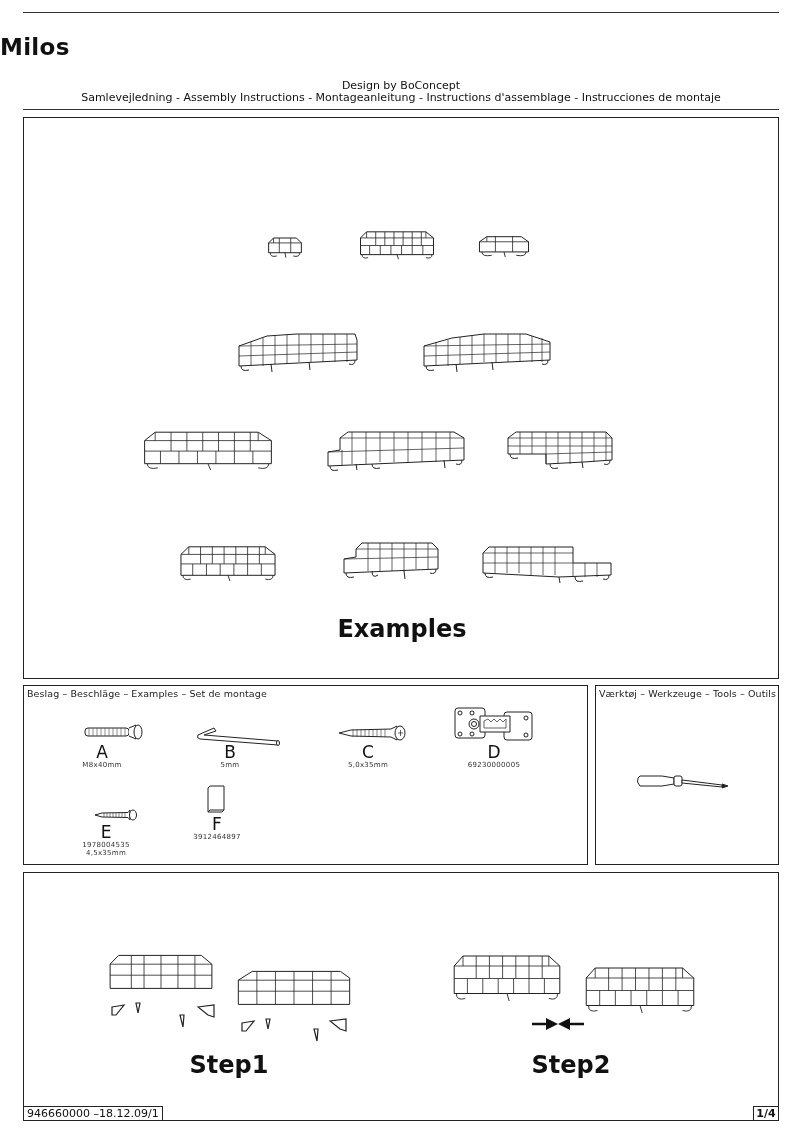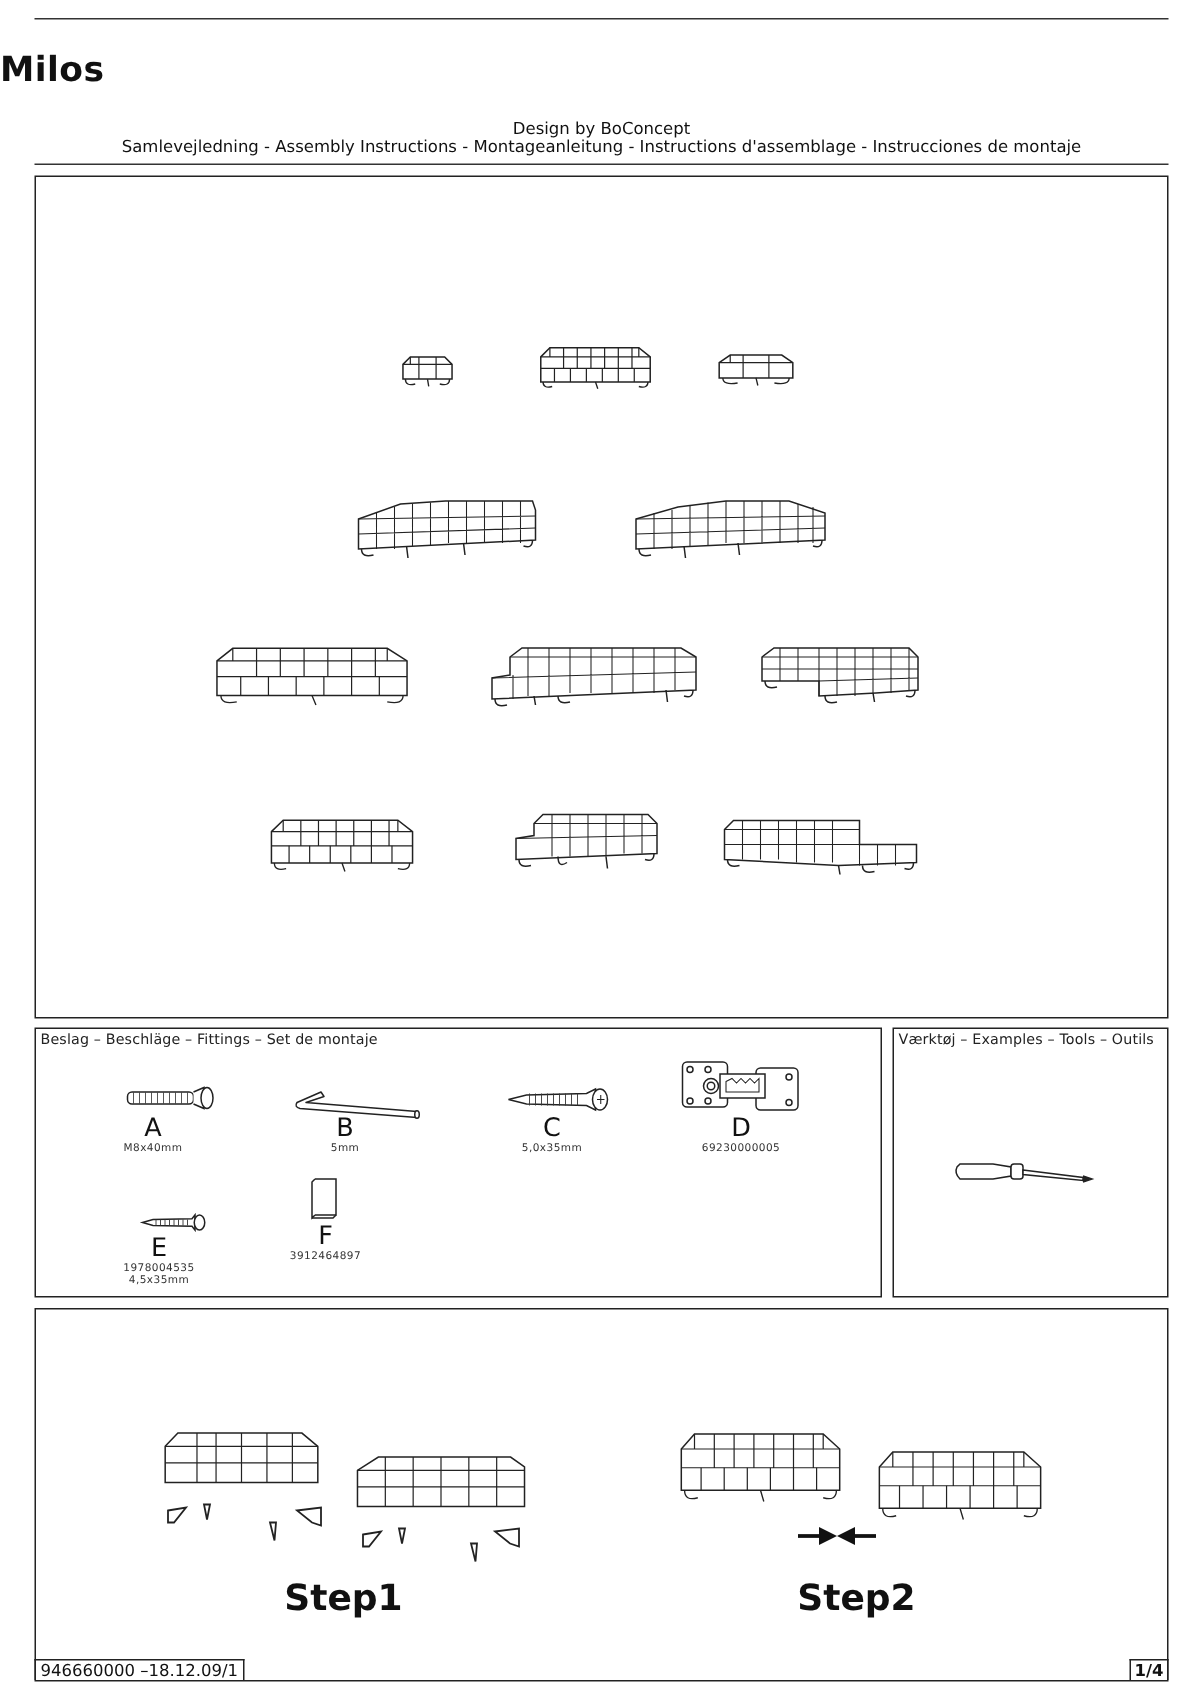--- a/index.html
+++ b/index.html
@@ -89,24 +89,25 @@
     <path d="M14 8 L20 2 L90 2 L96 8 L96 28 L2 32 L2 18 L14 16 Z" fill="#fff" stroke="#222"></path>
     <path d="M2 18 L96 16 M14 8 L96 8 M26 2 L26 30 M38 2 L38 30 M50 2 L50 30 M62 2 L62 30 M74 2 L74 28 M86 2 L86 28" stroke="#222" stroke-width="0.7" fill="none"></path>
     <path d="M4 32 Q4 38 12 36 M30 30 Q30 38 36 34 M62 30 L63 38 M94 28 Q94 34 88 32" fill="none" stroke="#222"></path>
   </svg>
   <svg style="left:457px;top:425px;" width="132" height="40" viewBox="0 0 132 40">
     <path d="M2 10 L8 4 L92 4 L92 20 L130 20 L130 32 L78 34 L2 30 Z" fill="#fff" stroke="#222"></path>
     <path d="M2 10 L92 10 M2 20 L92 20 M14 4 L14 30 M26 4 L26 30 M38 4 L38 30 M50 4 L50 32 M62 4 L62 32 M74 4 L74 32 M92 20 L92 34 M104 20 L104 34 M116 20 L116 34" stroke="#222" stroke-width="0.7" fill="none"></path>
     <path d="M4 30 Q4 36 12 34 M78 34 L79 40 M94 34 Q94 40 102 38 M128 32 Q128 38 122 36" fill="none" stroke="#222"></path>
   </svg>
 
+  <div class="big" style="left:0;top:497px;width:756px;">Examples</div>
 </div>
 
 <div class="box" style="left:23px;top:685px;width:565px;height:180px;">
-  <div class="hdr">Beslag  –  Beschläge  –  Fittings  –  Set de montaje</div>
+  <div class="hdr">Beslag  –  Beschläge  –  Examples  –  Set de montage</div>
 
   <svg style="left:60px;top:38px;" width="60" height="16" viewBox="0 0 60 16">
     <rect x="1" y="4" width="44" height="8" rx="3" fill="#fff" stroke="#222"></rect>
     <path d="M5 4 L5 12 M9 4 L9 12 M13 4 L13 12 M17 4 L17 12 M21 4 L21 12 M25 4 L25 12 M29 4 L29 12 M33 4 L33 12 M37 4 L37 12 M41 4 L41 12" stroke="#444" stroke-width="0.6"></path>
     <path d="M45 4 L52 1 L52 15 L45 12" fill="#fff" stroke="#222"></path>
     <ellipse cx="54" cy="8" rx="4" ry="7" fill="#fff" stroke="#222"></ellipse>
   </svg>
   <div class="part" style="left:48px;top:58px;width:60px;">
     <div class="letter">A</div>
     <div class="spec">M8x40mm</div>
@@ -166,21 +167,21 @@
     <path d="M6 2 L20 2 L20 26 L6 26 M6 2 L4 4 L4 28 L6 26" fill="#fff" stroke="#222"></path>
     <path d="M4 28 L18 28 L20 26" fill="none" stroke="#222"></path>
   </svg>
   <div class="part" style="left:163px;top:130px;width:60px;">
     <div class="letter">F</div>
     <div class="spec">3912464897</div>
   </div>
 </div>
 
 <div class="box" style="left:595px;top:685px;width:184px;height:180px;">
-  <div class="hdr">Værktøj  –  Examples  –  Tools  –  Outils</div>
+  <div class="hdr">Værktøj  –  Werkzeuge  –  Tools  –  Outils</div>
   <svg style="left:38px;top:84px;" width="100" height="24" viewBox="0 0 100 24">
     <path d="M4 8 Q2 12 6 16 L28 16 L40 14 L40 8 L28 6 L6 6 Z" fill="#fff" stroke="#222"></path>
     <rect x="40" y="6" width="8" height="10" rx="2" fill="#fff" stroke="#222"></rect>
     <path d="M48 10 L88 15 L88 17 L48 13 Z" fill="#fff" stroke="#222"></path>
     <path d="M88 14 L94 16 L88 18" fill="#222" stroke="#222"></path>
   </svg>
 </div>
 
 <div class="box" style="left:23px;top:872px;width:756px;height:249px;padding-left:16px;">
 

